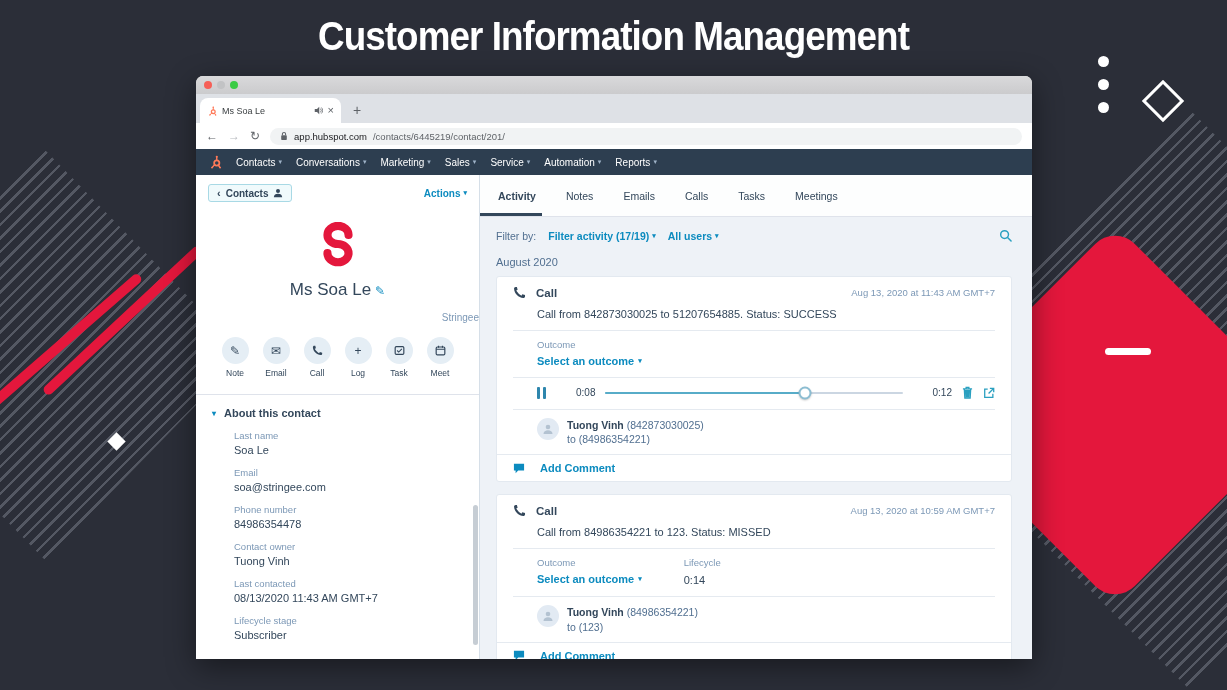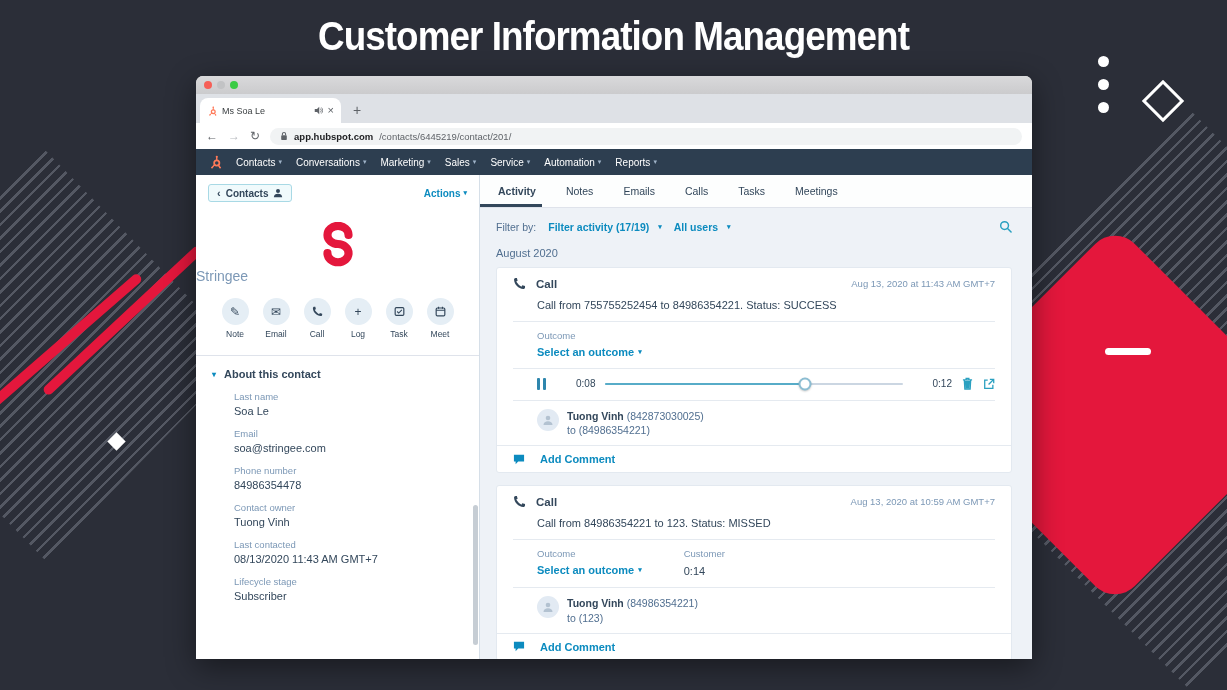--- a/index.html
+++ b/index.html
@@ -39,66 +39,66 @@
          padding:0 7px; gap:5px; font-size:9px; color:#3c4043; }
   .tab-title { flex:1; white-space:nowrap; overflow:hidden; }
   .tab-close { color:#5f6368; font-size:11px; line-height:1; }
   .newtab { margin-left:12px; color:#5f6368; font-size:14px; line-height:25px; }
 
   .toolbar { height:26px; background:#fff; display:flex; align-items:center; padding:0 10px; gap:10px; flex:0 0 auto; }
   .navbtn { color:#5f6368; font-size:12px; }
   .navbtn.dim { color:#b6b9be; }
   .omnibox { flex:1; height:17px; background:#f1f3f4; border-radius:9px; display:flex; align-items:center;
              padding:0 10px; gap:6px; font-size:9.5px; }
-  .url-domain { color:#202124; font-weight:bold;text-align:right; }
+  .url-domain { color:#202124; font-weight:normal;text-align:right; }
   .url-path { color:#5f6368; }
 
   .hs-nav { height:26px; background:#2d3e50; display:flex; align-items:center; padding:0 12px; gap:14px; flex:0 0 auto; }
   .hs-nav-item { color:#fff; font-size:10px; display:flex; align-items:center; gap:3px; }
   .hs-caret { font-size:7px; color:#9fb3c8; }
 
   .app { flex:1; display:flex; min-height:0; }
 
   
   .sidebar { width:284px; background:#fff; border-right:1px solid #d6dfe8; position:relative; flex:0 0 auto; }
   .sb-top { display:flex; justify-content:space-between; align-items:center; padding:9px 12px 4px; }
   .btn-contacts { display:flex; align-items:center; gap:5px; border:1px solid #a8d9e5; background:#f0fafc;
                   border-radius:3px; padding:2px 8px; font-size:10px; font-weight:bold; color:#33475b; }
   .back-chevron { color:#33475b; font-size:11px; }
   .link { color:#0c8bbf; font-weight:bold; }
   .actions { font-size:10px; display:flex; align-items:center; gap:3px; }
   .caret { font-size:7px; }
   .logo-wrap { display:flex; justify-content:center; margin-top:16px; }
   .contact-name { text-align:center; margin-top:12px; font-size:17px; color:#33475b; }
   .edit-pencil { color:#0c8bbf; font-size:12px; margin-left:4px; }
-  .company { text-align:left; font-size:14px; color:#7c98b6; margin-top:0; }
+  .company { text-align:right; font-size:10px; color:#7c98b6; margin-top:12px; }
   .quick-actions { display:flex; justify-content:center; gap:9px; margin-top:14px; }
   .qa { display:flex; flex-direction:column; align-items:center; gap:4px; width:32px; }
   .qa-circle { width:27px; height:27px; border-radius:50%; background:#e5eef5; display:flex; align-items:center;
                justify-content:center; color:#33475b; font-size:12px; }
   .qa-label { font-size:8.5px; color:#33475b; }
   .sb-divider { border-top:1px solid #dfe3eb; margin-top:16px; }
   .about { padding:12px 16px 0; }
   .about-head { display:flex; align-items:center; gap:8px; font-size:11px; font-weight:bold; color:#33475b; }
   .about-caret { color:#0c8bbf; font-size:8px; }
   .field { margin-top:11px; padding-left:22px; }
   .field-label { font-size:9.5px; color:#7c98b6; }
   .field-value { font-size:11px; color:#33475b; margin-top:3px; min-height:12px; }
   .sb-scrollthumb { position:absolute; right:1px; top:330px; width:5px; height:140px; background:#c6cdd4; border-radius:3px; }
 
   
   .main { flex:1; background:#eef2f7; display:flex; flex-direction:column; min-width:0; }
   .tabs-band { background:#fdfefe; border-bottom:1px solid #dfe3eb; display:flex; gap:30px; padding:0 0 0 18px;
-               height:33px; align-items:center; position:relative; flex:0 0 auto; }
+               height:42px; align-items:center; position:relative; flex:0 0 auto; }
   .tabs-band::before { content:""; position:absolute; left:0; bottom:0; width:62px; height:3px; background:#33475b; }
   .atab { font-size:10.5px; color:#33475b; }
   .atab.active { font-weight:bold; }
   .filter-row { display:flex; align-items:center; gap:12px; padding:12px 20px 0 16px; font-size:10.5px; }
   .filter-label { color:#516f90; }
-  .filter-dd { display:flex; align-items:center; gap:9px; font-size:10.5px; }
+  .filter-dd { display:flex; align-items:center; gap:3px; font-size:10.5px; }
   .spacer { flex:1; }
   .month-header { font-size:11px; color:#516f90; padding:14px 16px 8px; }
 
   .card { background:#fff; border:1px solid #e3e9f0; border-radius:3px; margin:0 20px 12px 16px; }
   .card-body { padding:9px 16px 8px; }
   .card-head { display:flex; align-items:center; gap:10px; }
   .call-title { font-size:11.5px; font-weight:bold; color:#33475b; flex:1; }
   .timestamp { font-size:9.5px; color:#7c98b6; }
   .indent { margin-left:24px; }
   .desc { font-size:11px; color:#33475b; margin-top:9px; }
@@ -248,20 +248,21 @@
           </span>
       </div>
 
       <div class="logo-wrap">
         <span>
           <svg width="46" height="46" viewBox="0 0 48 48">
               <path d="M35 13.5a11 9.5 0 1 0 -11 9.5 a11 9.5 0 1 1 -11 9.5" fill="none" stroke="#e4173c" stroke-width="8.5" stroke-linecap="round"></path>
             </svg>
         </span>
       </div>
+      <div class="contact-name"><span>Ms Soa Le</span><span class="edit-pencil">✎</span></div>
       <div class="company">Stringee</div>
 
       <div class="quick-actions">
         <div class="qa">
           <span class="qa-circle">✎</span>
           <span class="qa-label">Note</span>
         </div>
         <div class="qa">
           <span class="qa-circle">✉</span>
           <span class="qa-label">Email</span>
@@ -372,21 +373,21 @@
         <div class="card-body">
           <div class="card-head">
             <span>
               <svg width="13" height="13" viewBox="0 0 16 16">
                   <path d="M3.2 1.2C2.2 1.2 1.2 2.2 1.3 3.3 1.7 9.3 6.7 14.3 12.7 14.7c1.1.1 2.1-.9 2.1-1.9v-1.6l-3.4-.9-1 1.7C8.6 11.2 4.8 7.4 4 5.6l1.7-1-.9-3.4z" fill="#33475b"></path>
                 </svg>
             </span>
             <span class="call-title">Call</span>
             <span class="timestamp">Aug 13, 2020 at 11:43 AM GMT+7</span>
           </div>
-          <div class="desc indent">Call from 755755252454 to 84986354221. Status: SUCCESS</div>
+          <div class="desc indent">Call from 842873030025 to 51207654885. Status: SUCCESS</div>
           <div class="hr indent"></div>
           <div class="indent">
             <div class="meta-label">Outcome</div>
             <div class="link select-outcome">
                 <span>Select an outcome</span>
                 <span class="caret">▾</span>
               </div>
           </div>
           <div class="hr indent"></div>
           <div class="player indent">
@@ -449,21 +450,21 @@
           <div class="hr indent"></div>
           <div class="meta-cols indent">
             <div>
               <div class="meta-label">Outcome</div>
               <div class="link select-outcome">
                   <span>Select an outcome</span>
                   <span class="caret">▾</span>
                 </div>
             </div>
             <div>
-              <div class="meta-label">Customer</div>
+              <div class="meta-label">Lifecycle</div>
               <div class="meta-value">0:14</div>
             </div>
           </div>
           <div class="hr indent"></div>
           <div class="participant indent">
             <span class="avatar">
               <svg width="12" height="12" viewBox="0 0 12 12">
                   <circle cx="6" cy="4" r="2.3" fill="#b3c2d1"></circle>
                   <path d="M1.5 11c0-2.4 2-3.7 4.5-3.7s4.5 1.3 4.5 3.7z" fill="#b3c2d1"></path>
                 </svg>

